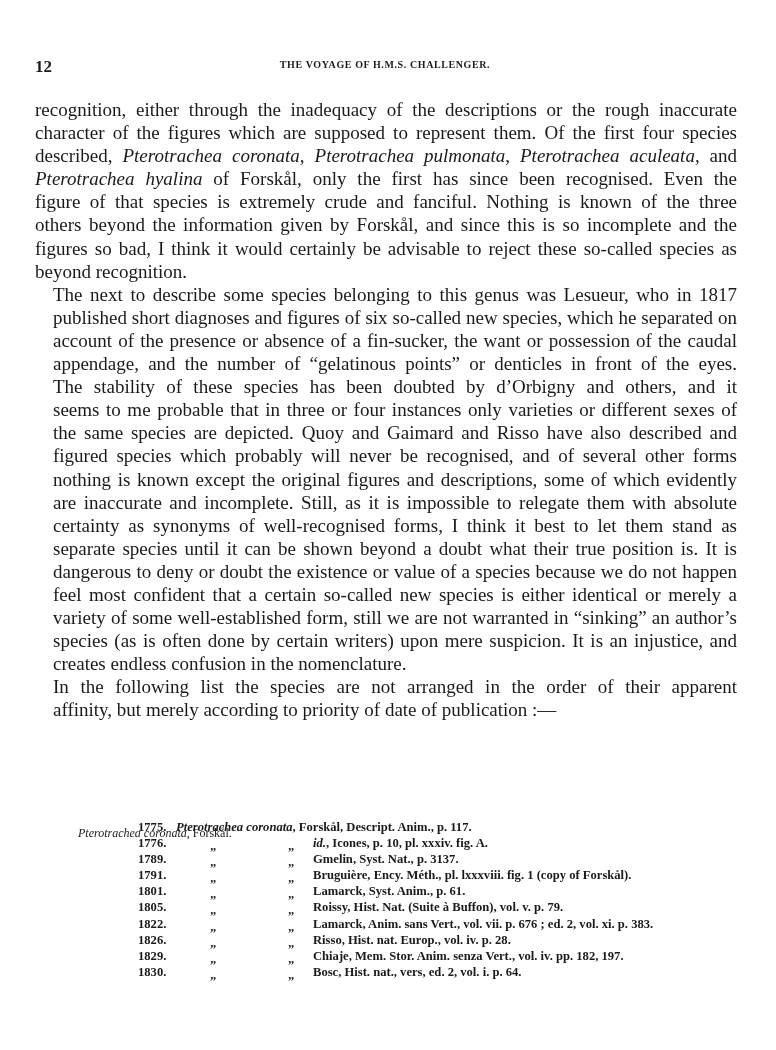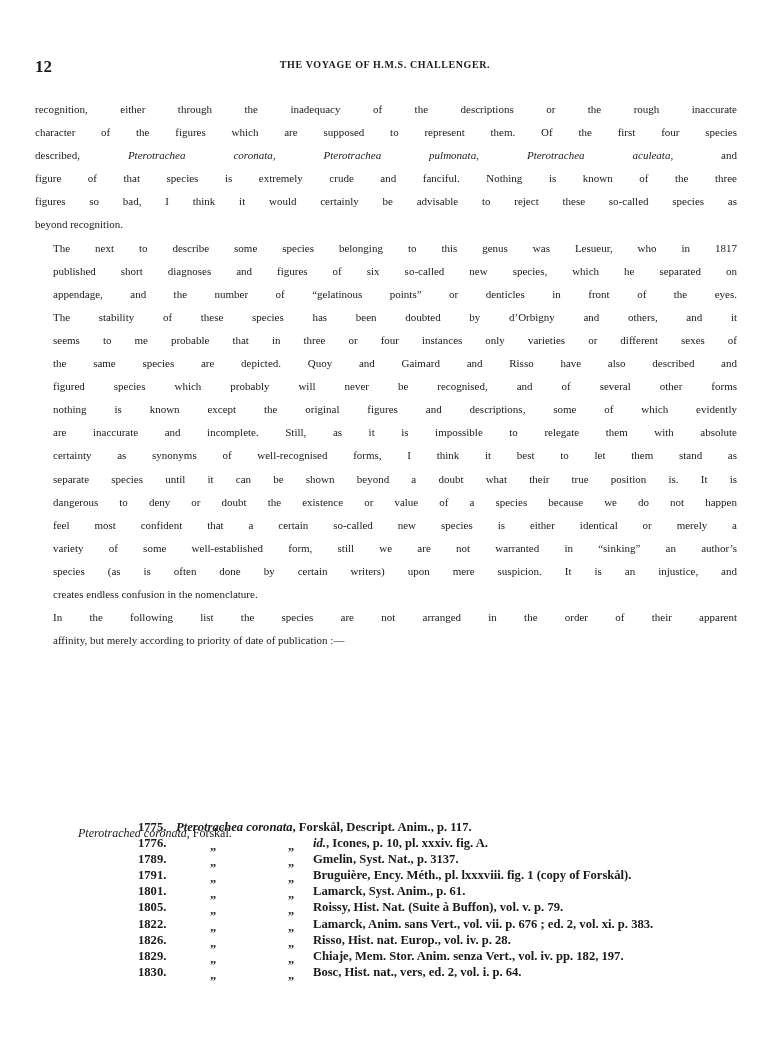--- a/index.html
+++ b/index.html
@@ -10,21 +10,21 @@
   }
   .page { position: absolute; left: 0; top: 8px; width: 776px; height: 1050px; }
   .header { position: absolute; top: 49px; left: 35px; width: 700px; height: 24px; }
   .page-number { position: absolute; left: 0; top: 0; font-size: 17px; font-weight: bold; }
   .running-title {
     position: absolute; left: 0; width: 700px; top: 2px; text-align: center;
     font-size: 10px; font-weight: bold; letter-spacing: 0.6px;
   }
   .body-text {
     position: absolute; left: 35px; top: 90px; width: 702px;
-    font-size: 11px; line-height: 23.1px; text-align: justify;
+    font-size: 19px; line-height: 23.1px; text-align: justify;
   }
   .body-text p { margin: 0; }
   .indent { text-indent: 18px; }
   .line { display: block; text-align: justify; text-align-last: justify; white-space: nowrap; }
   .line.last { text-align-last: left; }
   i { font-style: italic; }
   .species-heading {
     position: absolute; left: 78px; top: 778px; font-size: 12px; margin-top: 40px;
   }
   .synonymy {
@@ -46,27 +46,30 @@
   <div class="header">
     <span class="page-number">12</span>
     <div class="running-title">THE VOYAGE OF H.M.S. CHALLENGER.</div>
   </div>
 
   <div class="body-text">
     <p>
         <span class="line"><span>recognition, either through the inadequacy of the descriptions or the rough inaccurate</span></span>
         <span class="line"><span>character of the figures which are supposed to represent them.  Of the first four species</span></span>
         <span class="line"><span>described, </span><i>Pterotrachea coronata</i><span>, </span><i>Pterotrachea pulmonata</i><span>, </span><i>Pterotrachea aculeata</i><span>, and</span></span>
+        <span class="line"><i>Pterotrachea hyalina</i><span> of Forskål, only the first has since been recognised.  Even the</span></span>
         <span class="line"><span>figure of that species is extremely crude and fanciful.  Nothing is known of the three</span></span>
+        <span class="line"><span>others beyond the information given by Forskål, and since this is so incomplete and the</span></span>
         <span class="line"><span>figures so bad, I think it would certainly be advisable to reject these so-called species as</span></span>
         <span class="line last"><span>beyond recognition.</span></span>
       </p>
     <p class="indent">
         <span class="line"><span>The next to describe some species belonging to this genus was Lesueur, who in 1817</span></span>
         <span class="line"><span>published short diagnoses and figures of six so-called new species, which he separated on</span></span>
+        <span class="line"><span>account of the presence or absence of a fin-sucker, the want or possession of the caudal</span></span>
         <span class="line"><span>appendage, and the number of “gelatinous points” or denticles in front of the eyes.</span></span>
         <span class="line"><span>The stability of these species has been doubted by d’Orbigny and others, and it</span></span>
         <span class="line"><span>seems to me probable that in three or four instances only varieties or different sexes of</span></span>
         <span class="line"><span>the same species are depicted.  Quoy and Gaimard and Risso have also described and</span></span>
         <span class="line"><span>figured species which probably will never be recognised, and of several other forms</span></span>
         <span class="line"><span>nothing is known except the original figures and descriptions, some of which evidently</span></span>
         <span class="line"><span>are inaccurate and incomplete.  Still, as it is impossible to relegate them with absolute</span></span>
         <span class="line"><span>certainty as synonyms of well-recognised forms, I think it best to let them stand as</span></span>
         <span class="line"><span>separate species until it can be shown beyond a doubt what their true position is.  It is</span></span>
         <span class="line"><span>dangerous to deny or doubt the existence or value of a species because we do not happen</span></span>

